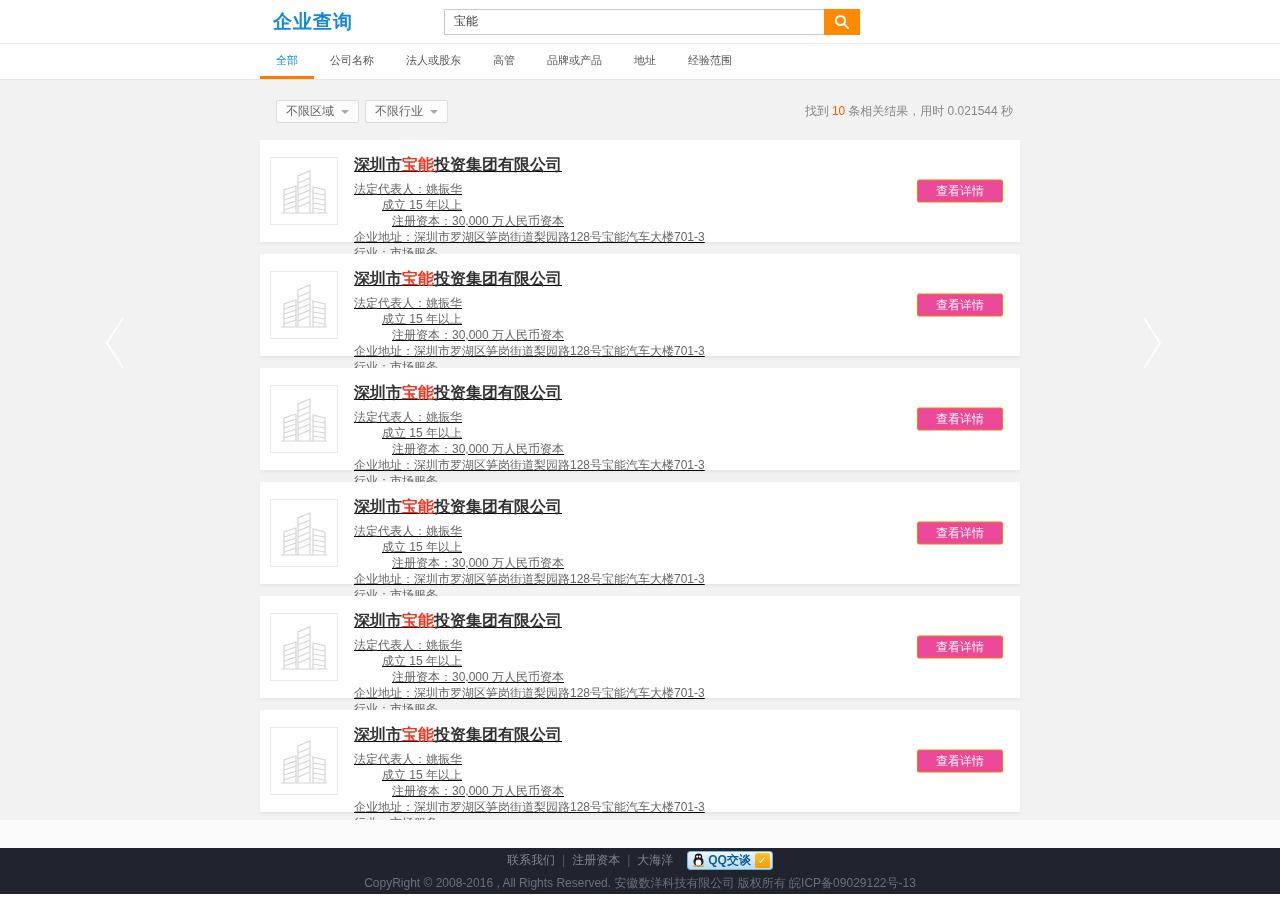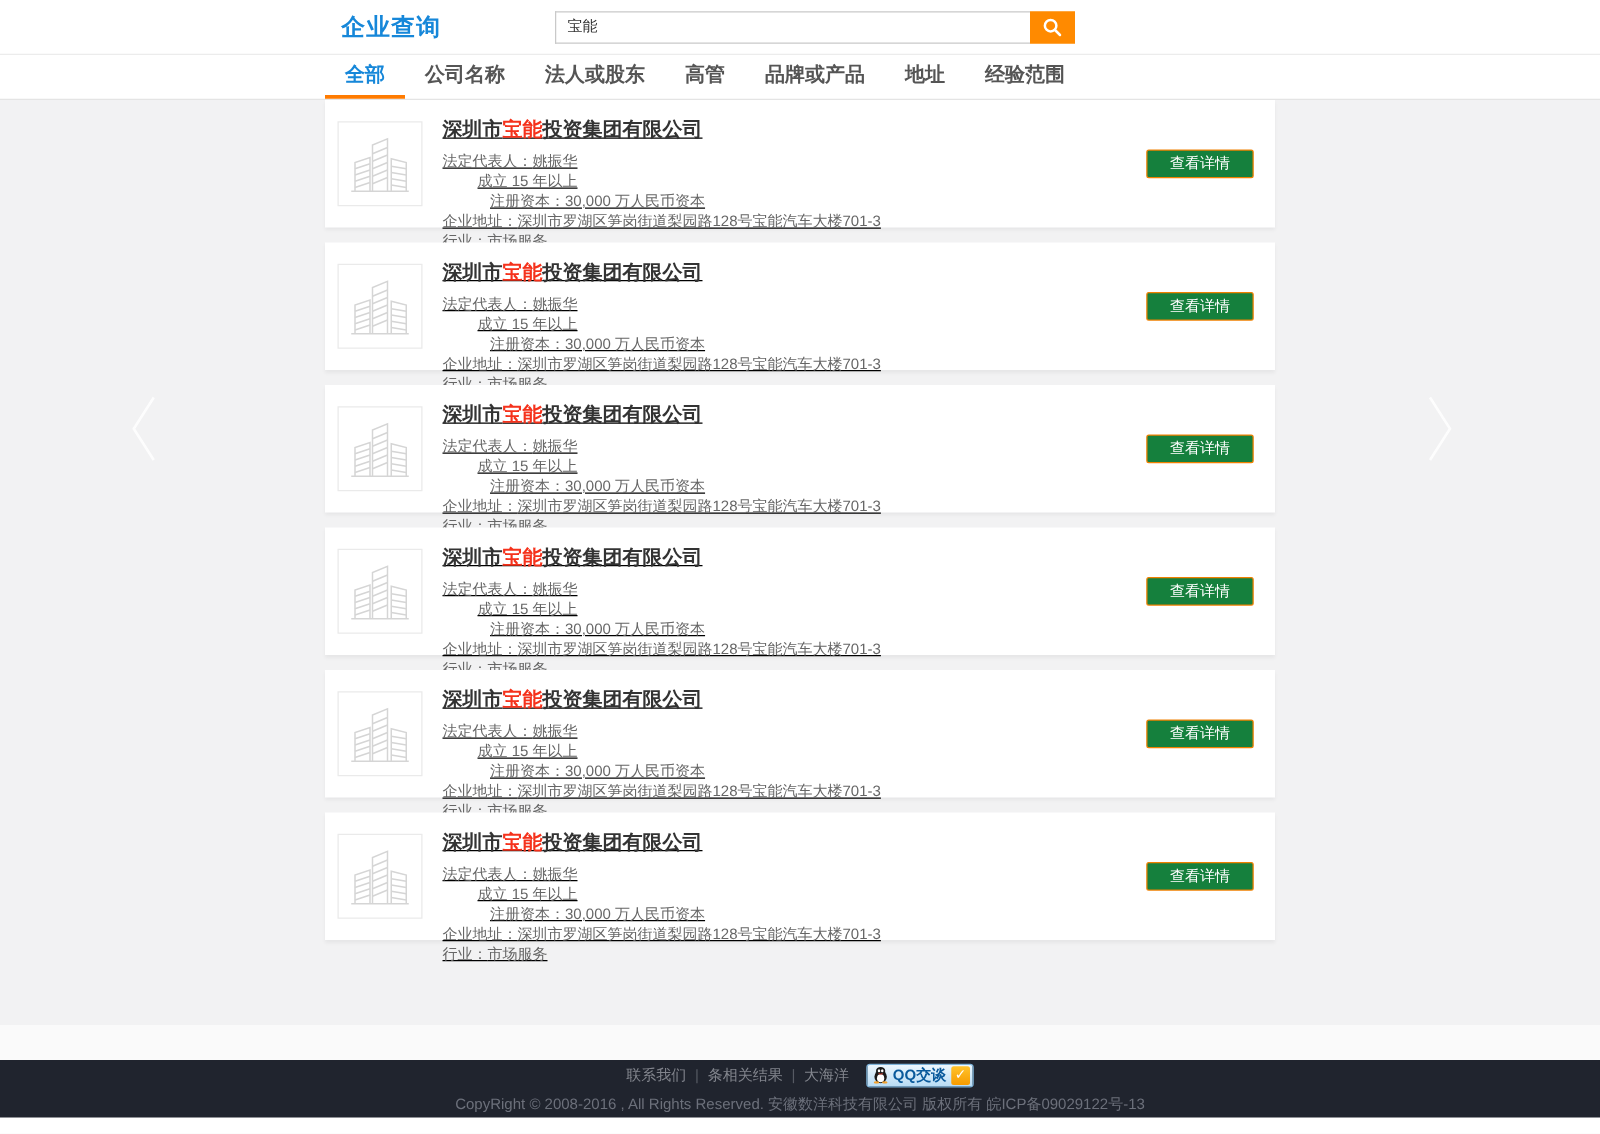--- a/index.html
+++ b/index.html
@@ -23,21 +23,21 @@
     font-family: "Liberation Sans", "DejaVu Sans", sans-serif;
   }
   .search-btn {
     width: 36px; height: 26px; background: #ff8a00; border: none; cursor: pointer;
     display: flex; align-items: center; justify-content: center; padding: 0;
   }
 
   
   .tabbar { height: 36px; background: #fff; border-bottom: 1px solid #e4e4e4; }
   .tabbar-inner { width: 760px; margin: 0 auto; display: flex; }
-  .tab { display: block; padding: 0 16px; height: 35px; line-height: 33px; font-size: 16px; color: #555; font-weight: bold; }
+  .tab { display: block; padding: 0 16px; height: 35px; line-height: 33px; font-size: 11px; color: #555; }
   .tab.active { color: #1687d9; border-bottom: 3px solid #ff7b00; }
 
   
   .main { position: relative; background: #f2f2f3; height: 740px; overflow: hidden; }
   .container { width: 760px; margin: 0 auto; }
   .chev { position: absolute; opacity: .9; cursor: pointer; }
   .chev-left { left: 103px; top: 233px; }
   .chev-right { left: 1140px; top: 233px; }
 
   .filter-row { display: flex; align-items: center; padding-top: 20px; margin-bottom: 17px; }
@@ -70,21 +70,21 @@
   }
   .info { margin-left: 16px; min-width: 0; text-decoration: underline; }
   .title { margin: 0 0 7px 0; font-size: 16px; line-height: 18px; font-weight: bold; color: #333; cursor: pointer; }
   .hl { color: #f5321c; }
   .row { font-size: 12px; color: #666; line-height: 16px; white-space: nowrap; flex-direction: column; }
   .row1 { display: flex; }
   .seg2 { margin-left: 28px; }
   .seg3 { margin-left: 38px; }
   .detail-btn {
     position: absolute; right: 17px; top: 50%; transform: translateY(-50%);
-    width: 86px; height: 23px; background: #15803d; border: 1px solid #f08000;
+    width: 86px; height: 23px; background: #ec4899; border: 1px solid #f08000;
     border-radius: 2px; color: #fff; font-size: 12px; cursor: pointer; padding: 0;
     font-family: "Liberation Sans", "DejaVu Sans", sans-serif;
   }
 
   
   .prefooter { height: 28px; background: #fafafa; }
   .footer {
     height: 46px; background: #20242e;
     display: flex; flex-direction: column; align-items: center; justify-content: center; gap: 5px;
   }
@@ -135,20 +135,33 @@
 
 <main class="main">
   <svg class="chev chev-left" width="24" height="60" viewBox="0 0 24 60">
     <polyline points="20,5 4,30 20,55" fill="none" stroke="#ffffff" stroke-width="2"></polyline>
   </svg>
   <svg class="chev chev-right" width="24" height="60" viewBox="0 0 24 60">
     <polyline points="4,5 20,30 4,55" fill="none" stroke="#ffffff" stroke-width="2"></polyline>
   </svg>
 
   <div class="container">
+    <div class="filter-row">
+      <button class="filter-btn">
+        <span>不限区域</span>
+        <i class="caret"></i>
+      </button>
+      <button class="filter-btn">
+        <span>不限行业</span>
+        <i class="caret"></i>
+      </button>
+      <div class="result-summary">
+        <span>找到</span><span class="count">10</span><span>条相关结果，用时 0.021544 秒</span>
+      </div>
+    </div>
 
     <div class="result-list">
   <article class="card">
     <div class="thumb">
       <svg width="56" height="56" viewBox="0 0 56 56" fill="none" stroke="#d5d5d5" stroke-width="1.2">
         <path d="M22 50 V13 L34 8 V50"></path>
         <path d="M22 20 L34 15"></path>
               <path d="M22 26 L34 21"></path>
               <path d="M22 32 L34 27"></path>
         <path d="M22 38 L34 33"></path>
@@ -356,21 +369,21 @@
 </div>
   </div>
 </main>
 
 <div class="prefooter"></div>
 
 <footer class="footer">
   <div class="footer-links">
     <a>联系我们</a>
     <span class="sep">|</span>
-    <a>条相关结果</a>
+    <a>注册资本</a>
     <span class="sep">|</span>
     <a>大海洋</a>
     <a class="qq-badge">
       <svg width="13" height="14" viewBox="0 0 13 14">
         <ellipse cx="6.5" cy="8.4" rx="5" ry="5.2" fill="#1b1b1b"></ellipse>
         <ellipse cx="6.5" cy="3.8" rx="3.7" ry="3.3" fill="#1b1b1b"></ellipse>
         <ellipse cx="6.5" cy="9.6" rx="2.9" ry="3.2" fill="#ffffff"></ellipse>
         <ellipse cx="5.2" cy="3.6" rx="1" ry="1.2" fill="#ffffff"></ellipse>
         <ellipse cx="7.8" cy="3.6" rx="1" ry="1.2" fill="#ffffff"></ellipse>
         <path d="M4.8 5.4 Q6.5 6.4 8.2 5.4 L8 6.2 Q6.5 7 5 6.2 Z" fill="#e23b2e"></path>

